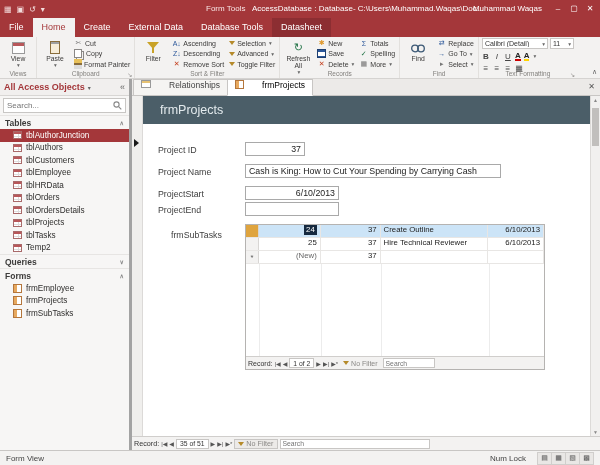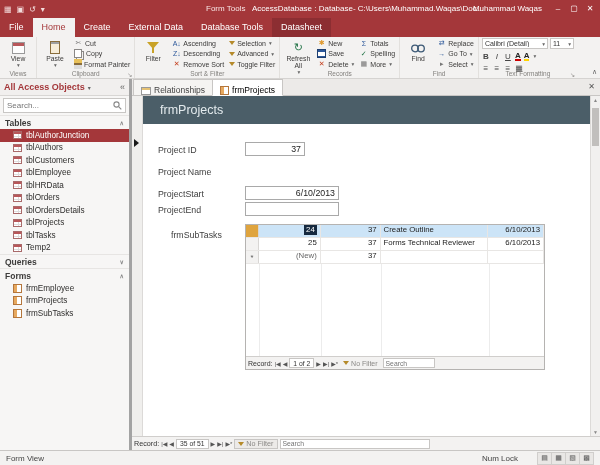--- a/index.html
+++ b/index.html
@@ -66,21 +66,21 @@
 .np-group{height:14px;display:flex;align-items:center;padding:0 5px;color:#3d3c3b;font-size:8.5px;font-weight:bold;border-top:1px solid #e7e5e3;flex:none}
 .np-gchev{margin-left:auto;color:#888;font-size:6px}
 .np-item{height:12.5px;display:flex;align-items:center;gap:4px;padding-left:13px;color:#2f2e2d;font-size:8.2px;white-space:nowrap;flex:none}
 .np-item.sel{background:#a4373a;color:#fff}
 .ic-table{width:9px;height:8px;border:1px solid #a96a6a;background-color:#fff;background-image:linear-gradient(#b8575a,#b8575a),linear-gradient(#ddd,#ddd),linear-gradient(#ddd,#ddd);background-size:9px 2px,1px 8px,9px 1px;background-position:0 0,4px 0,0 4px;background-repeat:no-repeat;flex:none}
 .ic-form{width:9px;height:9px;border:1px solid #b4763c;background:linear-gradient(90deg,#e7a95f 0 3px,#fff 3px);flex:none}
 
 
 .doccol{flex:1;display:flex;flex-direction:column;min-width:0}
 .doctabs{height:17px;background:#eceae8;border-bottom:1px solid #c8c6c4;display:flex;align-items:flex-end;position:relative;flex:none;padding-left:1px}
-.dtab{height:16px;display:flex;align-items:flex-end;gap:3px;padding:0 7px;border:1px solid #c8c6c4;border-bottom:0;background:#f5f4f2;color:#444;font-size:8.5px;margin-right:-1px;white-space:nowrap}
+.dtab{height:16px;display:flex;align-items:flex-start;gap:18px;padding:0 7px;border:1px solid #c8c6c4;border-bottom:0;background:#f5f4f2;color:#444;font-size:8.5px;margin-right:-1px;white-space:nowrap}
 .dtab.active{background:#fff;color:#000;height:17px;margin-bottom:-1px;border-bottom:1px solid #fff}
 .ic-rel{width:10px;height:8px;border:1px solid #999;background:linear-gradient(#e6c273 0 2px,#fff 2px);flex:none}
 .dclose{position:absolute;right:5px;top:3px;font-size:8px;color:#555}
 
 .formarea{flex:1;display:flex;min-height:0;background:#fff}
 .selstrip{width:11px;background:#f0efed;border-right:1px solid #dcdad8;position:relative;flex:none}
 .selstrip .marker{position:absolute;top:43px;left:2px;width:0;height:0;border-top:4px solid transparent;border-bottom:4px solid transparent;border-left:5px solid #1a1a1a}
 .formmain{flex:1;display:flex;flex-direction:column;position:relative;min-width:0}
 .formheader{height:28px;background:#4b5e68;color:#e3eaed;display:flex;align-items:center;padding-left:17px;font-size:12.5px;flex:none}
 .formdetail{flex:1;position:relative;background:#fff}
@@ -111,21 +111,21 @@
 .filterchip.boxed{border:1px solid #c8c6c4;background:#eceae8}
 .searchbox{border:1px solid #c8c6c4;background:#fff;height:10px;display:flex;align-items:center;padding:0 2px}
 .searchbox input{border:0;outline:0;font-size:6.8px;font-family:inherit;color:#555;width:100%;background:transparent}
 .sb-sm{width:52px}.sb-lg{width:150px}
 .vscroll{width:10px;background:#f1f0ef;border-left:1px solid #dcdad8;position:relative;flex:none}
 .vthumb{position:absolute;top:12px;left:1px;width:7px;height:38px;background:#c1bfbd}
 .varrow{position:absolute;left:2px;font-size:5px;color:#888}
 
 
 .statusbar{height:15px;background:#f3f2f1;border-top:1px solid #c8c6c4;display:flex;align-items:center;padding:0 6px;font-size:8px;color:#444;flex:none}
-.sb-right{margin-left:auto;display:flex;align-items:center;gap:20px}
+.sb-right{margin-left:auto;display:flex;align-items:center;gap:12px}
 .sb-views{display:flex}
 .sb-vbtn{width:15px;height:13px;border:1px solid #d0cecc;background:#e9e7e5;display:flex;align-items:center;justify-content:center;font-size:7px;color:#555;margin-left:-1px}
 </style>
 </head>
 <body>
 
 <div class="app">
 
   <div class="titlebar">
     <div class="qat">
@@ -442,20 +442,23 @@
             <span>frmProjects</span>
           </div>
           <div class="formdetail">
 
             <span class="flabel" style="top:21px">Project ID</span>
             <div class="fbox num" style="top:18px;width:60px">
                 <span>37</span>
               </div>
 
             <span class="flabel" style="top:43px">Project Name</span>
+            <div class="fbox" style="top:40px;width:256px">
+                <span>Cash is King: How to Cut Your Spending by Carrying Cash</span>
+              </div>
 
             <span class="flabel" style="top:65px">ProjectStart</span>
             <div class="fbox num" style="top:62px;width:94px">
                 <span>6/10/2013</span>
               </div>
 
             <span class="flabel" style="top:81px">ProjectEnd</span>
             <div class="fbox num" style="top:78px;width:94px">
                 <span></span>
               </div>
@@ -482,21 +485,21 @@
 
               <div class="sf-row">
                 <div class="sf-sel"></div>
                 <div class="sf-cell w-c1 num">
                     <span>25</span>
                   </div>
                 <div class="sf-cell w-c2 num">
                     <span>37</span>
                   </div>
                 <div class="sf-cell w-c3">
-                    <span>Forms Technical Reviewer</span>
+                    <span>Hire Technical Reviewer</span>
                   </div>
                 <div class="sf-cell w-c4 num">
                     <span>6/10/2013</span>
                   </div>
               </div>
 
               <div class="sf-row">
                 <div class="sf-sel">
                     <span>*</span>
                   </div>

